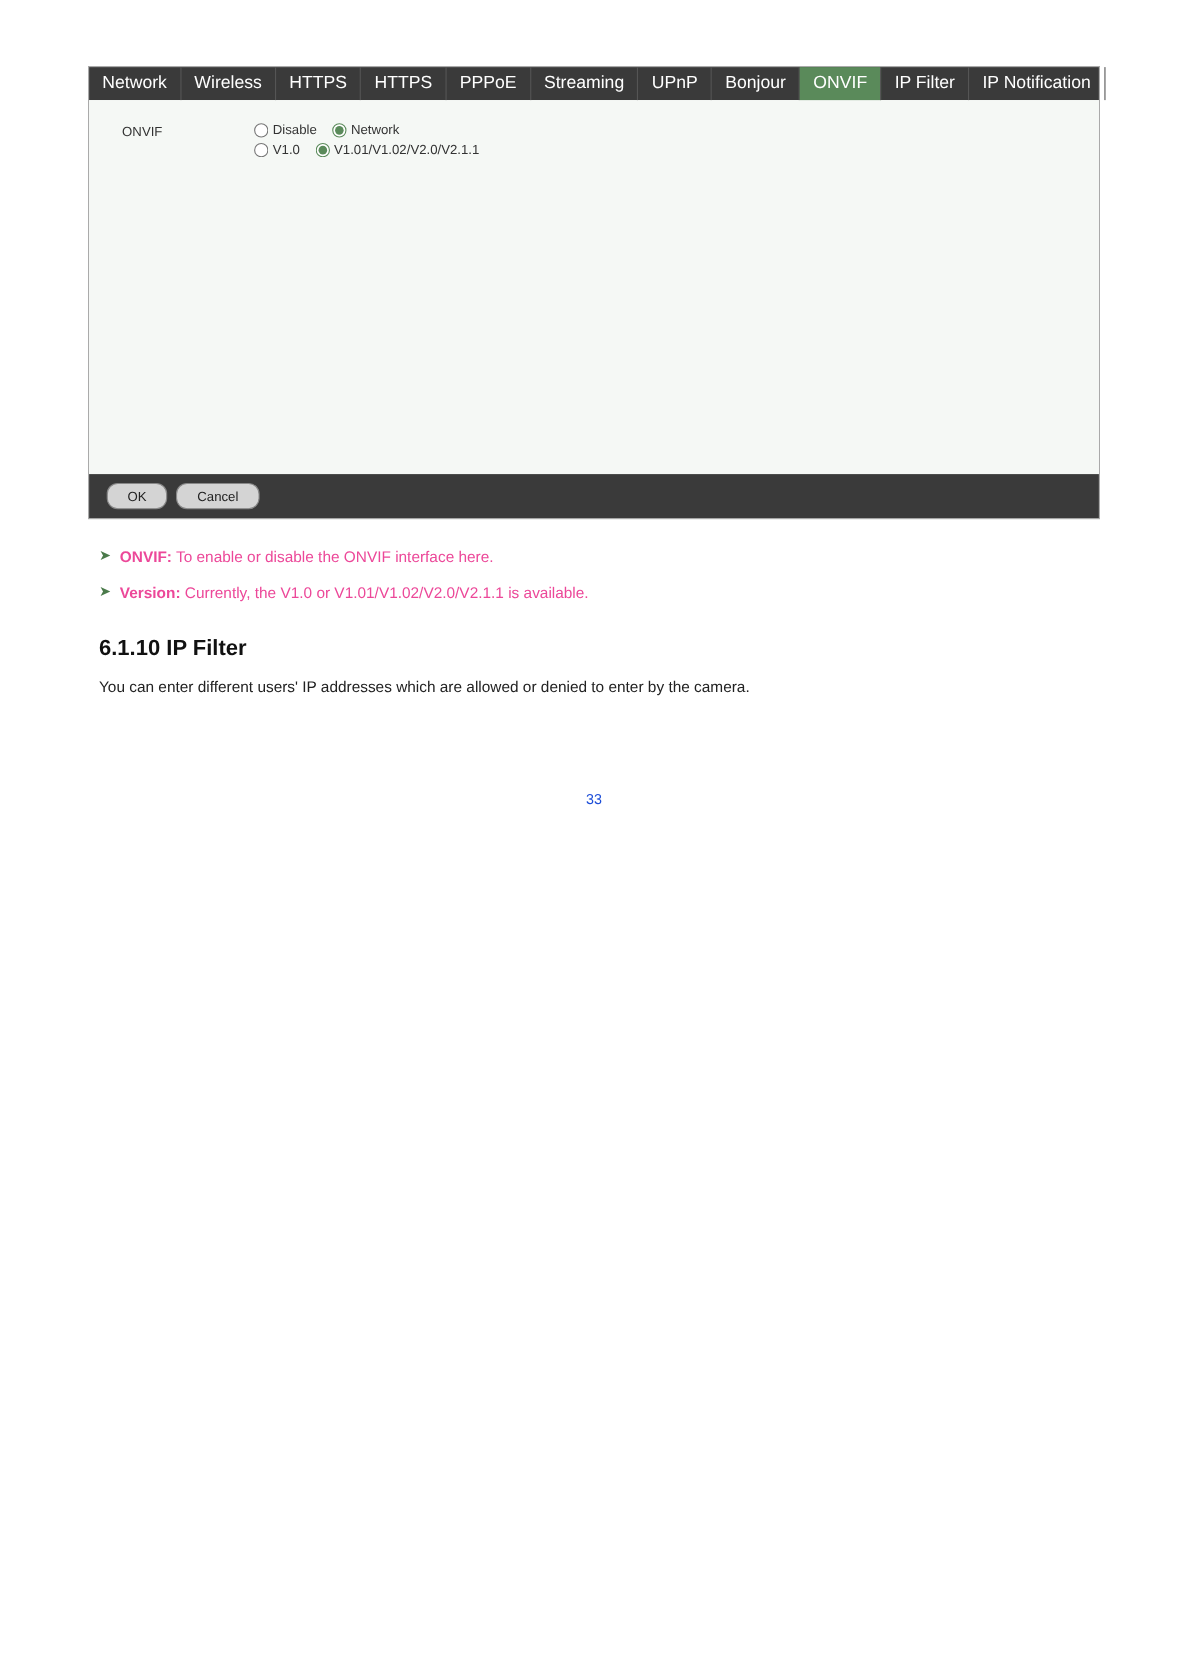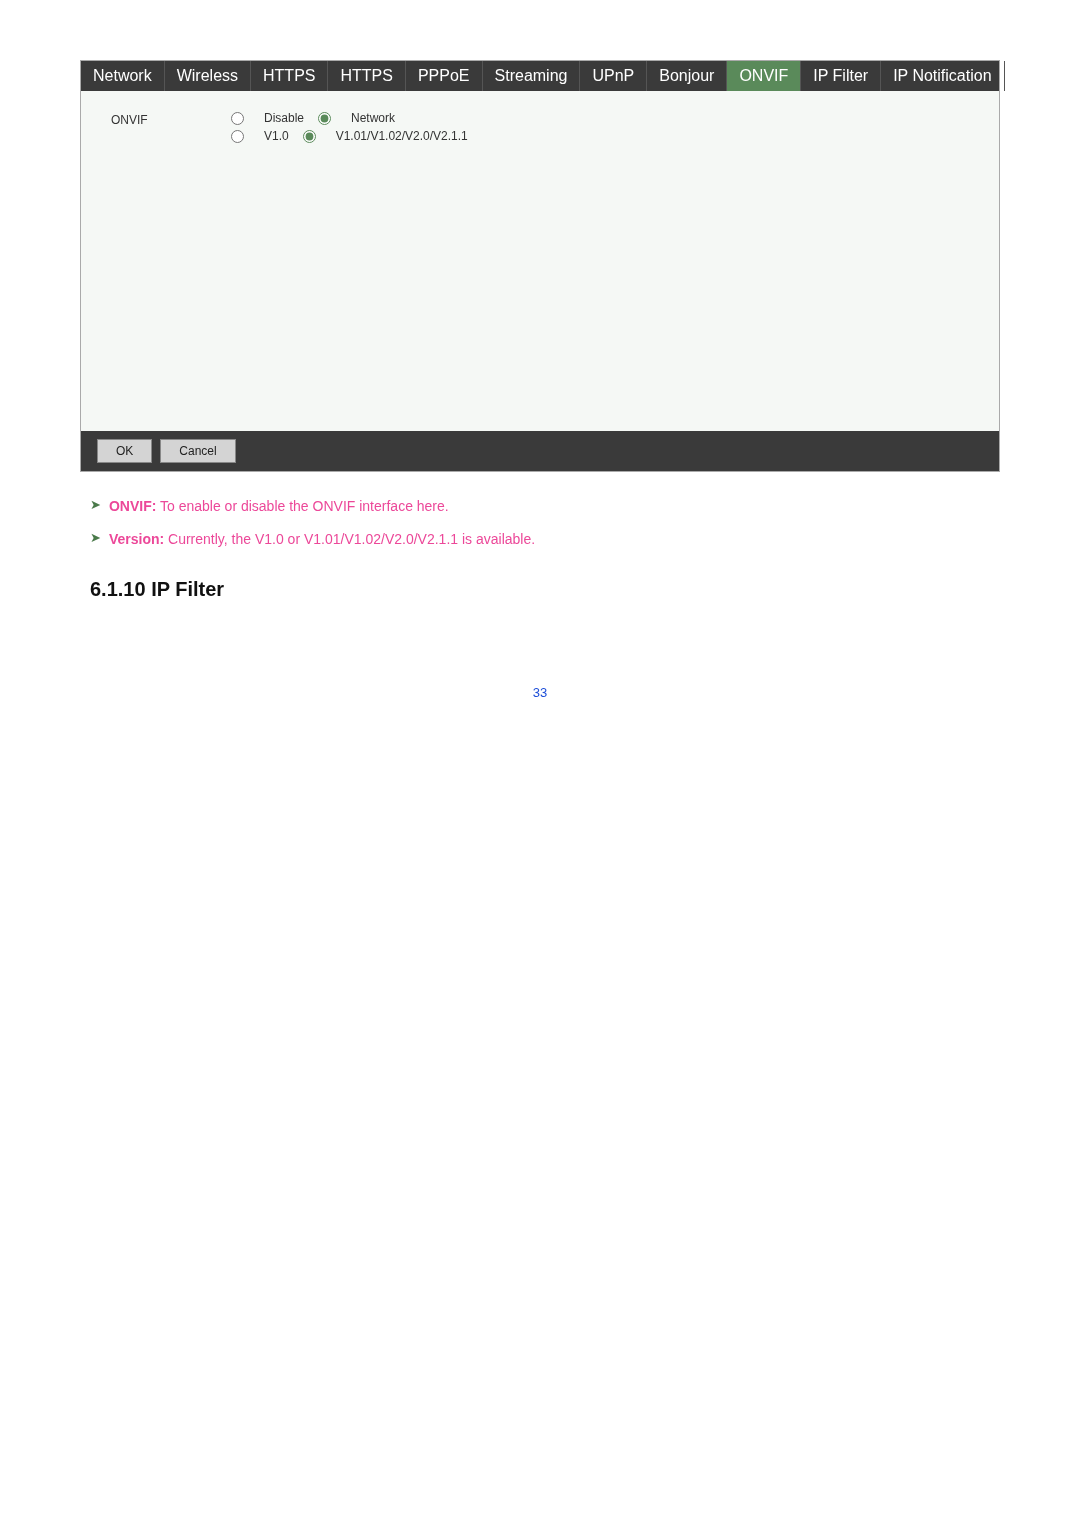--- a/index.html
+++ b/index.html
@@ -68,21 +68,21 @@
     .radio-row {
       display: flex;
       align-items: center;
       gap: 14px;
       font-size: 12px;
       color: #333;
     }
     .radio-item {
       display: flex;
       align-items: center;
-      gap: 20px;
+      gap: 4px;
     }
     .radio-item input[type="radio"] {
       accent-color: #5a8a5a;
       width: 13px;
       height: 13px;
     }
 
     
     .panel-footer {
       background: #3a3a3a;
@@ -90,21 +90,21 @@
       display: flex;
       gap: 8px;
     }
     .btn {
       padding: 4px 18px;
       font-size: 12px;
       border: 1px solid #888;
       background: #d4d4d4;
       color: #222;
       cursor: pointer;
-      border-radius: 0;
+      border-radius: 10px;
     }
 
     
     .doc-section {
       margin-top: 18px;
       padding: 0 10px;
     }
     .doc-bullet {
       display: flex;
       align-items: flex-start;
@@ -209,15 +209,16 @@
     </span>
   </div>
   <div class="doc-bullet">
     <span class="doc-arrow">➤</span>
     <span class="doc-text">
       <b>Version:</b><span> Currently, the  V1.0 or V1.01/V1.02/V2.0/V2.1.1 is available.</span>
     </span>
   </div>
 
   <div class="section-heading">6.1.10 IP Filter</div>
+  <div class="section-desc">You can enter different users' IP addresses which are allowed or denied to enter by the camera.</div>
 </div>
 
 <div class="page-number">33</div>
 
 </body></html>

